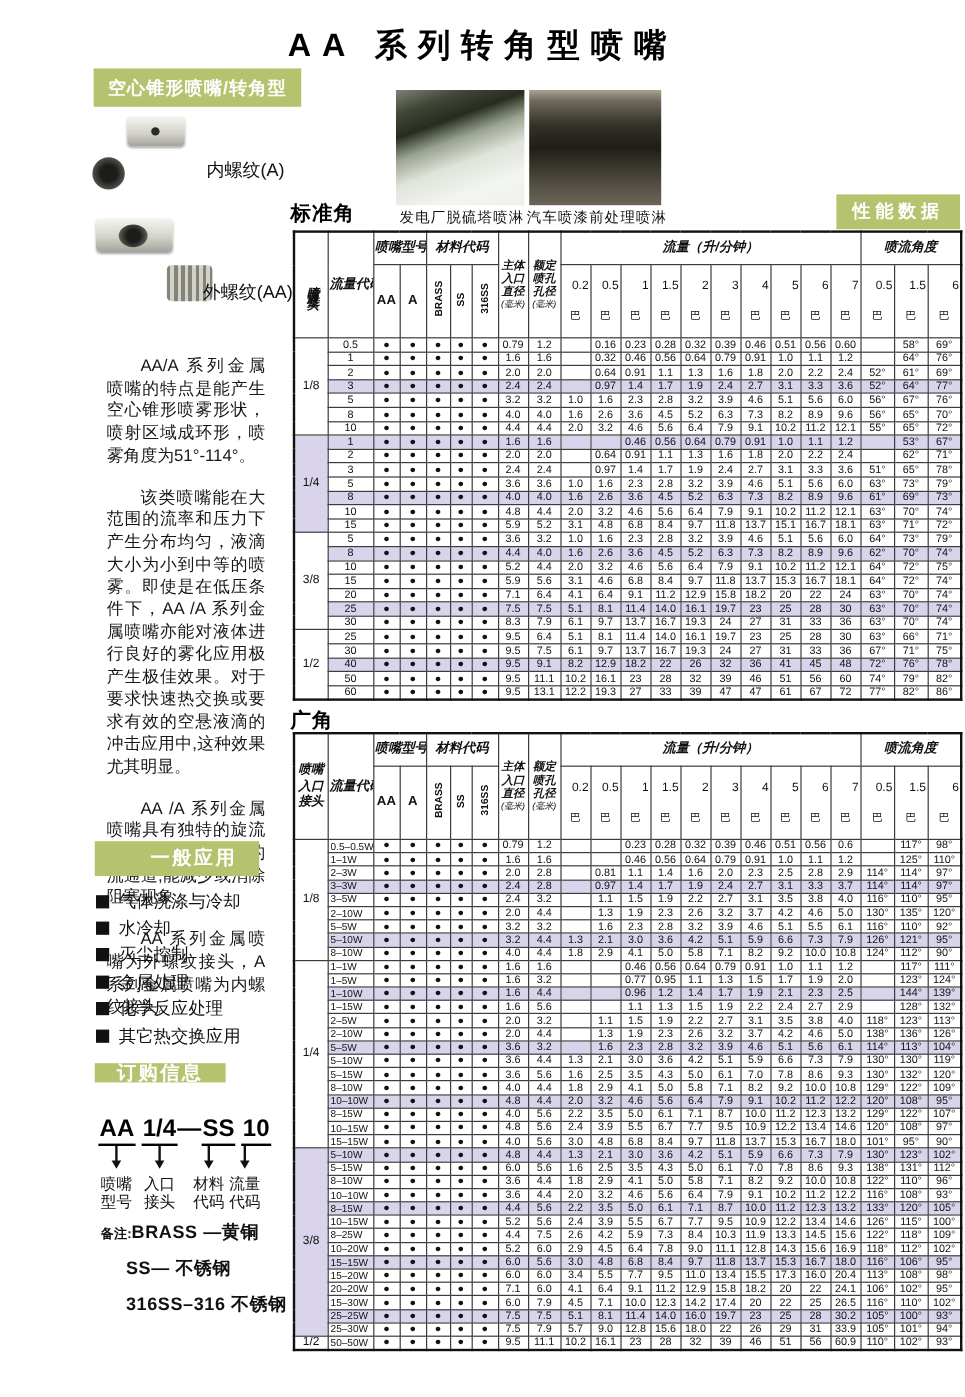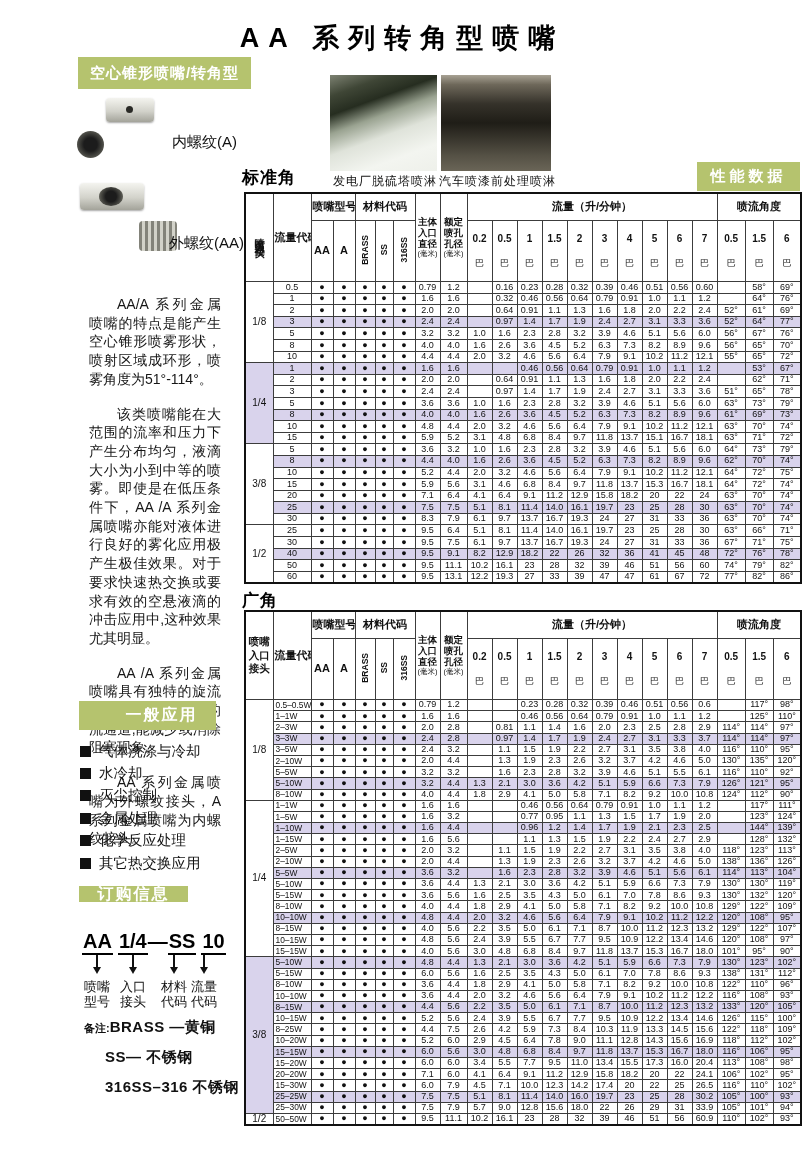--- a/index.html
+++ b/index.html
@@ -72,30 +72,30 @@
   .wide-label{left:242px;top:589px;}
 
   
   table.spec{position:absolute;left:244px;width:556px;border-collapse:collapse;table-layout:fixed;
              border:2px solid #111;background:#fff;}
   .t-std{top:192px;}
   .t-wide{top:610px;}
   .spec th,.spec td{border:1px solid #3c3c3c;padding:0 1px;text-align:center;overflow:hidden;
                     white-space:nowrap;line-height:1.05;}
   .spec th{font-weight:bold;font-size:11px;color:#111;}
-  .hrow1 th{height:26px;}
+  .hrow1 th{height:26px;font-style:italic;}
   .hrow2 th{height:60px;}
   .th-inlet,.th-inlet-st{font-size:10px;}
   .vert-cjk{writing-mode:vertical-rl;text-orientation:upright;font-size:10px;letter-spacing:2px;line-height:1;}
   .th-inlet-st div{font-size:10.5px;line-height:1.3;}
   .th-code{font-size:11px;}
   .th-mm div{font-size:9.5px;line-height:1.15;}
   .th-mm div.mm{font-size:7.5px;font-weight:normal;}
   .rot{display:inline-block;writing-mode:vertical-rl;transform:rotate(180deg);font-size:8.5px;letter-spacing:0;}
-  .th-bar .num{font-size:10px;font-weight:bold;}
+  .th-bar .num{font-size:10px;font-weight:normal;text-align:right;}
   .th-bar .bar{font-size:9px;font-weight:normal;margin-top:14px;}
   .t-std td{height:10.6px;font-size:9px;}
   .t-wide td{height:10.2px;font-size:9px;}
   .td-inlet{font-size:10px !important;}
   .td-dot{font-size:7.5px;color:#111;}
   .td-ang{font-size:8.3px;}
   .t-wide .td-code{text-align:left;padding-left:2px;font-size:8.4px;}
   tr.hl td{background:#d9d3ec;}
   tr.gstart td{border-top:1.6px solid #111;}
 </style>

